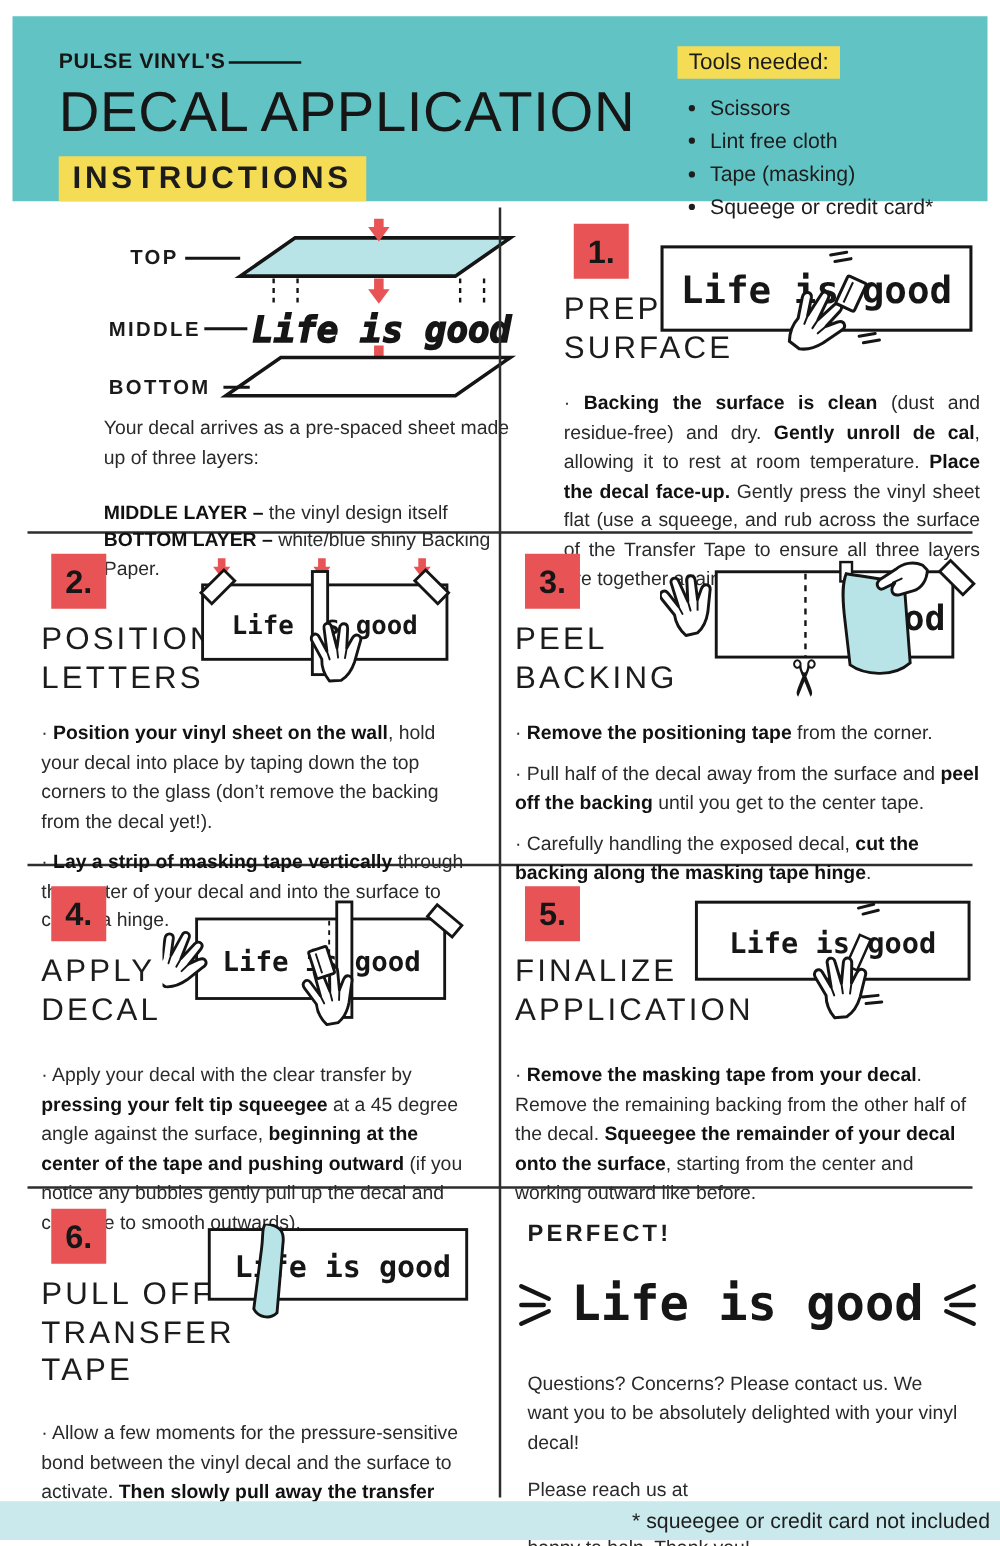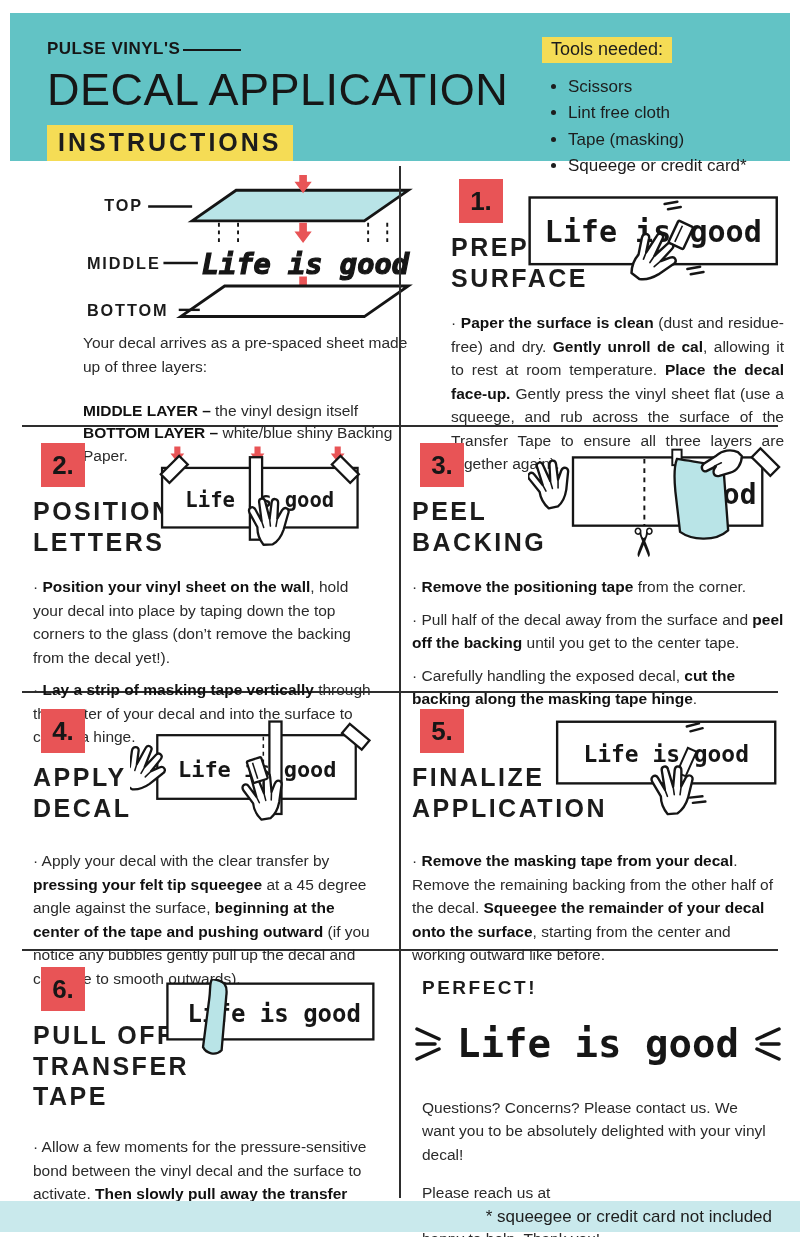--- a/index.html
+++ b/index.html
@@ -41,21 +41,21 @@
   .cell.right{padding:0 16px 0 12px;}
 
   .head{position:relative;}
   .h132{height:132px;} .h140{height:140px;} .h168{height:168px;}
   .badge{
     width:44px; height:44px; background:var(--red); color:#161616;
     font-size:26px; font-weight:bold; display:flex; align-items:center; justify-content:center;
     margin:16px 0 0 8px;
   }
   .step-title{
-    margin-top:9px; font-size:25px; font-weight:700; letter-spacing:2.5px;
+    margin-top:9px; font-size:25px; font-weight:400; letter-spacing:2.5px;
     line-height:1.22; color:#1c1c1c; white-space:pre-line;
   }
   .illus{position:absolute;}
   .body p{font-size:15.5px; line-height:1.52; margin-bottom:9px; color:#2a2a2a;}
   .just p{text-align:justify;}
 
   
   .intro-svg{display:block; margin:12px 0 0 8px;}
   .intro-lead{font-size:15.5px; line-height:1.5; margin:8px 0 0 6px;}
   .layer-list{margin:22px 0 0 6px; font-size:15.5px; line-height:1.45;}
@@ -63,21 +63,21 @@
   
   .perfect-title{margin-top:26px; margin-left:10px; font-size:19px; font-weight:800; letter-spacing:2.5px; color:#1c1c1c;}
   .decal-row{display:flex; align-items:center; justify-content:center; gap:16px; margin-top:22px;}
   .decal-big{font-family:"DejaVu Sans Mono", monospace; font-weight:bold; font-size:39px; color:#161616; white-space:nowrap;}
   .perfect-body{margin:30px 10px 0 10px;}
   .perfect-body p{font-size:15.5px; line-height:1.5; margin-bottom:15px;}
 
   
   .footer{
     position:absolute; left:0; right:0; top:1201px; height:31px;
-    background:var(--footer); text-align:right; padding-right:28px;
+    background:var(--footer); text-align:right; padding-right:8px;
     font-size:17px; line-height:31px; color:#1d1d1d;
   }
 
   svg text.decal{font-family:"DejaVu Sans Mono", monospace; font-weight:bold; fill:#161616;}
   svg text.lbl{font-family:"Liberation Sans", sans-serif; font-weight:bold; letter-spacing:2px; fill:#1b1b1b; font-size:17px;}
 </style>
 </head>
 <body>
 
 <svg width="0" height="0" style="position:absolute" aria-hidden="true">
@@ -164,21 +164,21 @@
         <svg class="illus" style="top:12px; right:4px;" width="252" viewBox="0 0 310 125">
           <rect x="2" y="8" width="304" height="82" fill="#fff" stroke="#151515" stroke-width="3"></rect>
           <text class="decal" x="154" y="63" font-size="37" text-anchor="middle">Life is good</text>
           <use href="#def-marks" transform="translate(168,16) rotate(-10)"></use>
           <use href="#def-hand" transform="translate(128,48) rotate(28 28 33)"></use>
           <use href="#def-squeegee" transform="translate(188,54) rotate(25)"></use>
           <use href="#def-marks" transform="translate(196,96) rotate(-10)"></use>
         </svg>
       </div>
       <div class="body just">
-        <p>· <b>Paper the surface is clean</b> (dust and residue-free) and dry. <b>Gently unroll de cal</b>, allowing it to rest at room temperature. <b>Place the decal face-up.</b> Gently press the vinyl sheet flat (use a squeege, and rub across the surface of the Transfer Tape to ensure all three layers are together again).</p>
+        <p>· <b>Backing the surface is clean</b> (dust and residue-free) and dry. <b>Gently unroll de cal</b>, allowing it to rest at room temperature. <b>Place the decal face-up.</b> Gently press the vinyl sheet flat (use a squeege, and rub across the surface of the Transfer Tape to ensure all three layers are together again).</p>
       </div>
     </div>
   </div>
   <div class="hr"></div>
 
   <div class="row r2">
 
     <div class="cell left">
       <div class="head h132">
         <div class="badge">2.</div>

